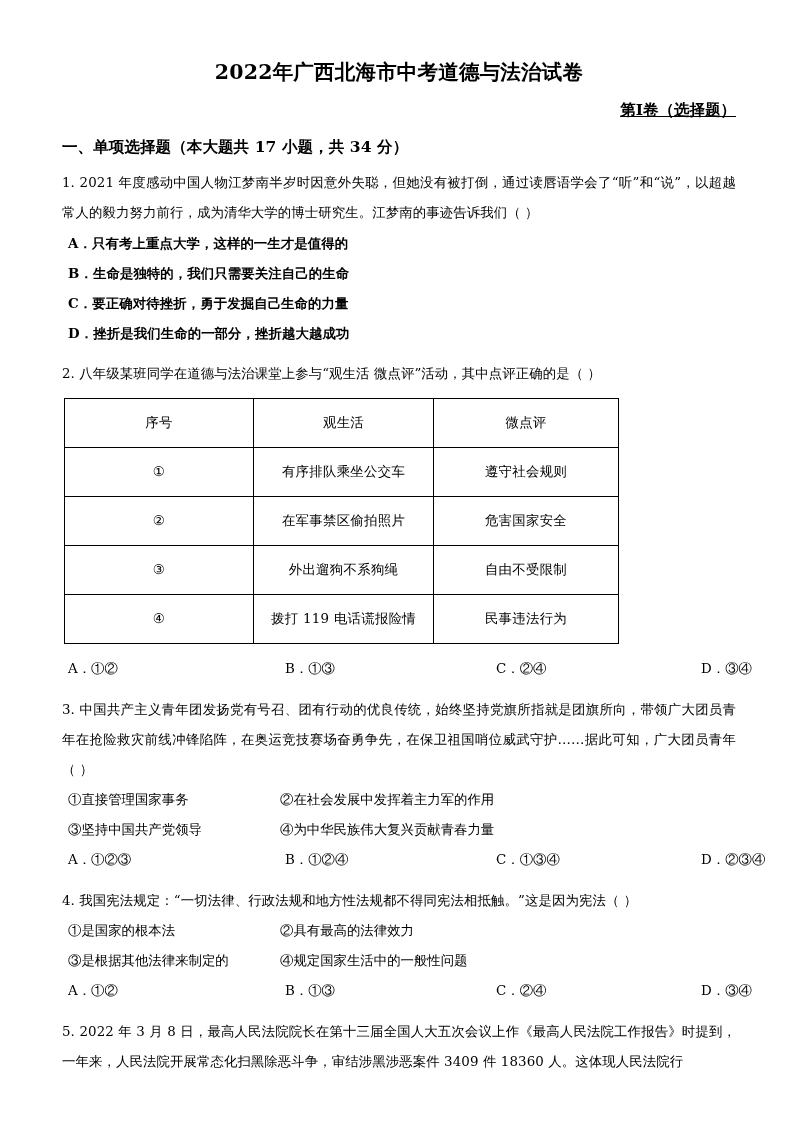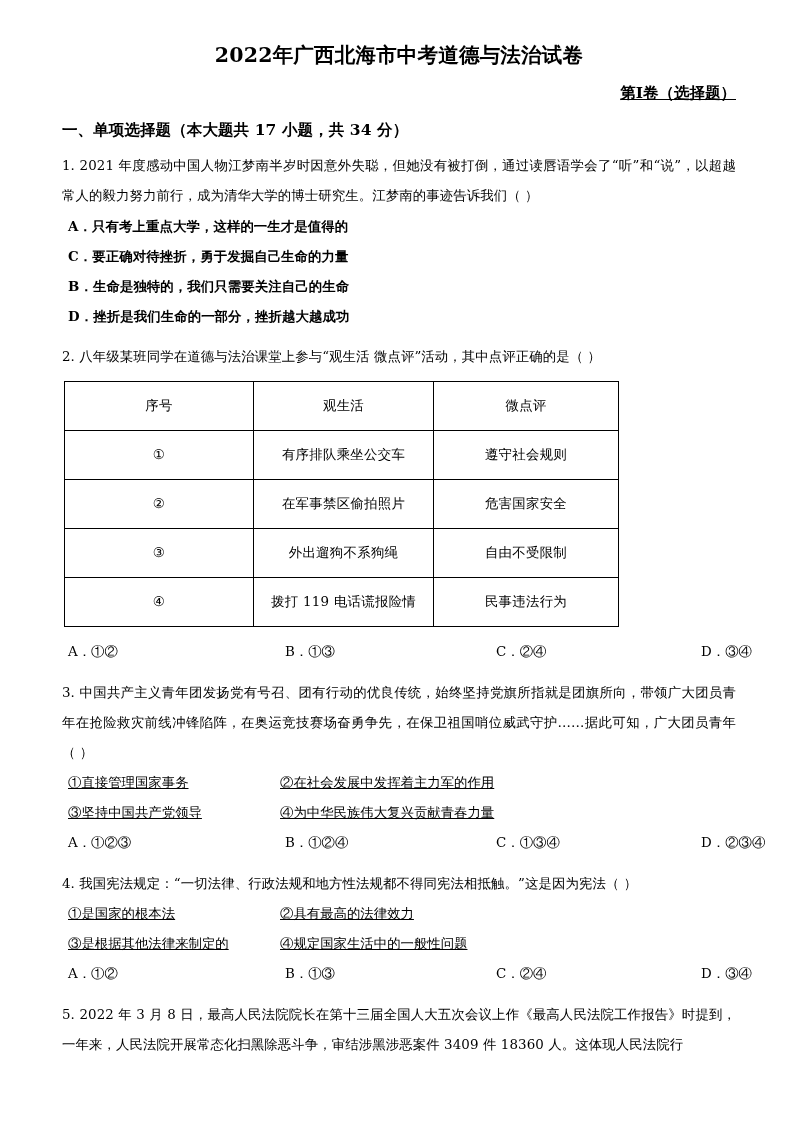--- a/index.html
+++ b/index.html
@@ -11,21 +11,21 @@
     width: 793px;
     height: 1122px;
     font-family: "DejaVu Serif", "Liberation Serif", serif;
     color: #000000;
     overflow: hidden;
   }
   .page {
     width: 793px;
     height: 1122px;
     box-sizing: border-box;
-    padding: 32px 57px 0 62px;
+    padding: 49px 57px 0 62px;
     position: relative;
   }
   .doc-title {
     text-align: center;
     font-size: 20.5px;
     font-weight: bold;
     letter-spacing: 0.2px;
     margin: 10px 0 0 0;
     line-height: 1.3;
   }
@@ -64,21 +64,20 @@
     padding-left: 6px;
   }
   
   .subopts {
     font-size: 13.4px;
     line-height: 30px;
     padding-left: 6px;
   }
   .subopts .row {
     display: flex;
-    text-decoration: underline;
   }
   .subopts .c1 {
     width: 212px;
     flex: none;
   }
   .subopts .c2 {
     flex: 1;
   }
   
   .abcd {
@@ -126,22 +125,22 @@
 
 <div class="page">
 
   <h1 class="doc-title">2022年广西北海市中考道德与法治试卷</h1>
   <h2 class="doc-subtitle">第I卷（选择题）</h2>
   <h3 class="section-heading">一、单项选择题（本大题共 17 小题，共 34 分）</h3>
 
   <div class="q">
     <div class="q-stem">1. 2021 年度感动中国人物江梦南半岁时因意外失聪，但她没有被打倒，通过读唇语学会了“听”和“说”，以超越常人的毅力努力前行，成为清华大学的博士研究生。江梦南的事迹告诉我们（    ）</div>
     <div class="opt-line indent">A．只有考上重点大学，这样的一生才是值得的</div>
+    <div class="opt-line indent">B．生命是独特的，我们只需要关注自己的生命</div>
     <div class="opt-line indent">C．要正确对待挫折，勇于发掘自己生命的力量</div>
-    <div class="opt-line indent">B．生命是独特的，我们只需要关注自己的生命</div>
     <div class="opt-line indent">D．挫折是我们生命的一部分，挫折越大越成功</div>
   </div>
 
   <div class="q">
     <div class="q-stem">2. 八年级某班同学在道德与法治课堂上参与“观生活 微点评”活动，其中点评正确的是（    ）</div>
     <div class="tbl-wrap">
       <table class="qtable">
         <colgroup>
           <col class="c-idx">
             <col class="c-life">

